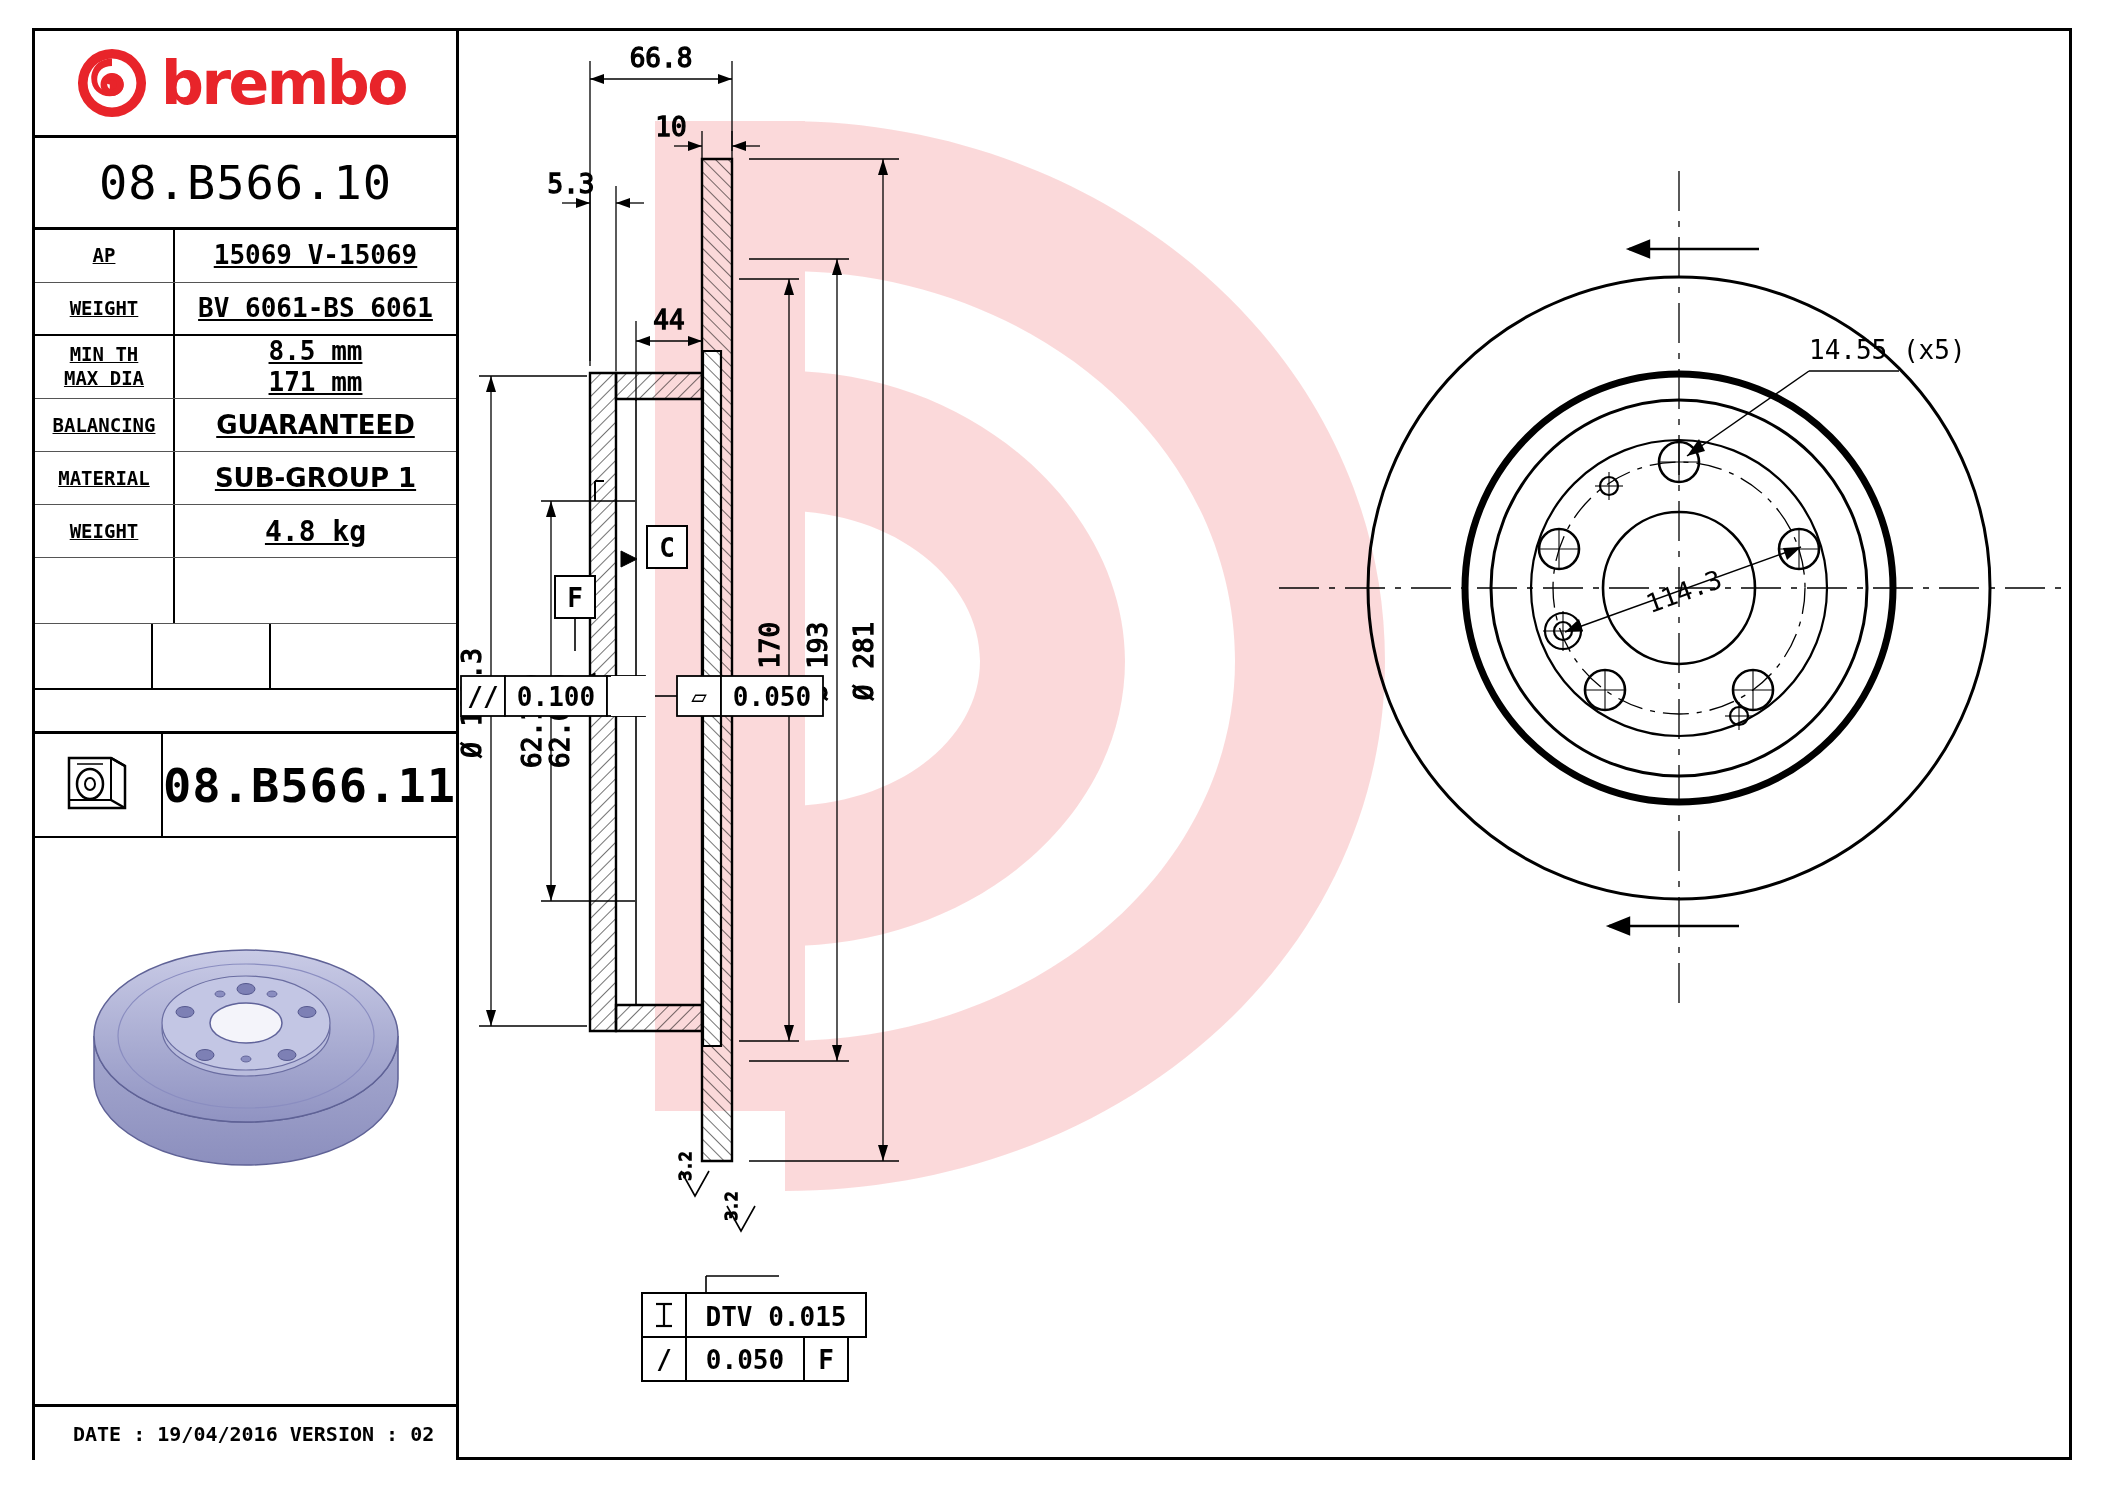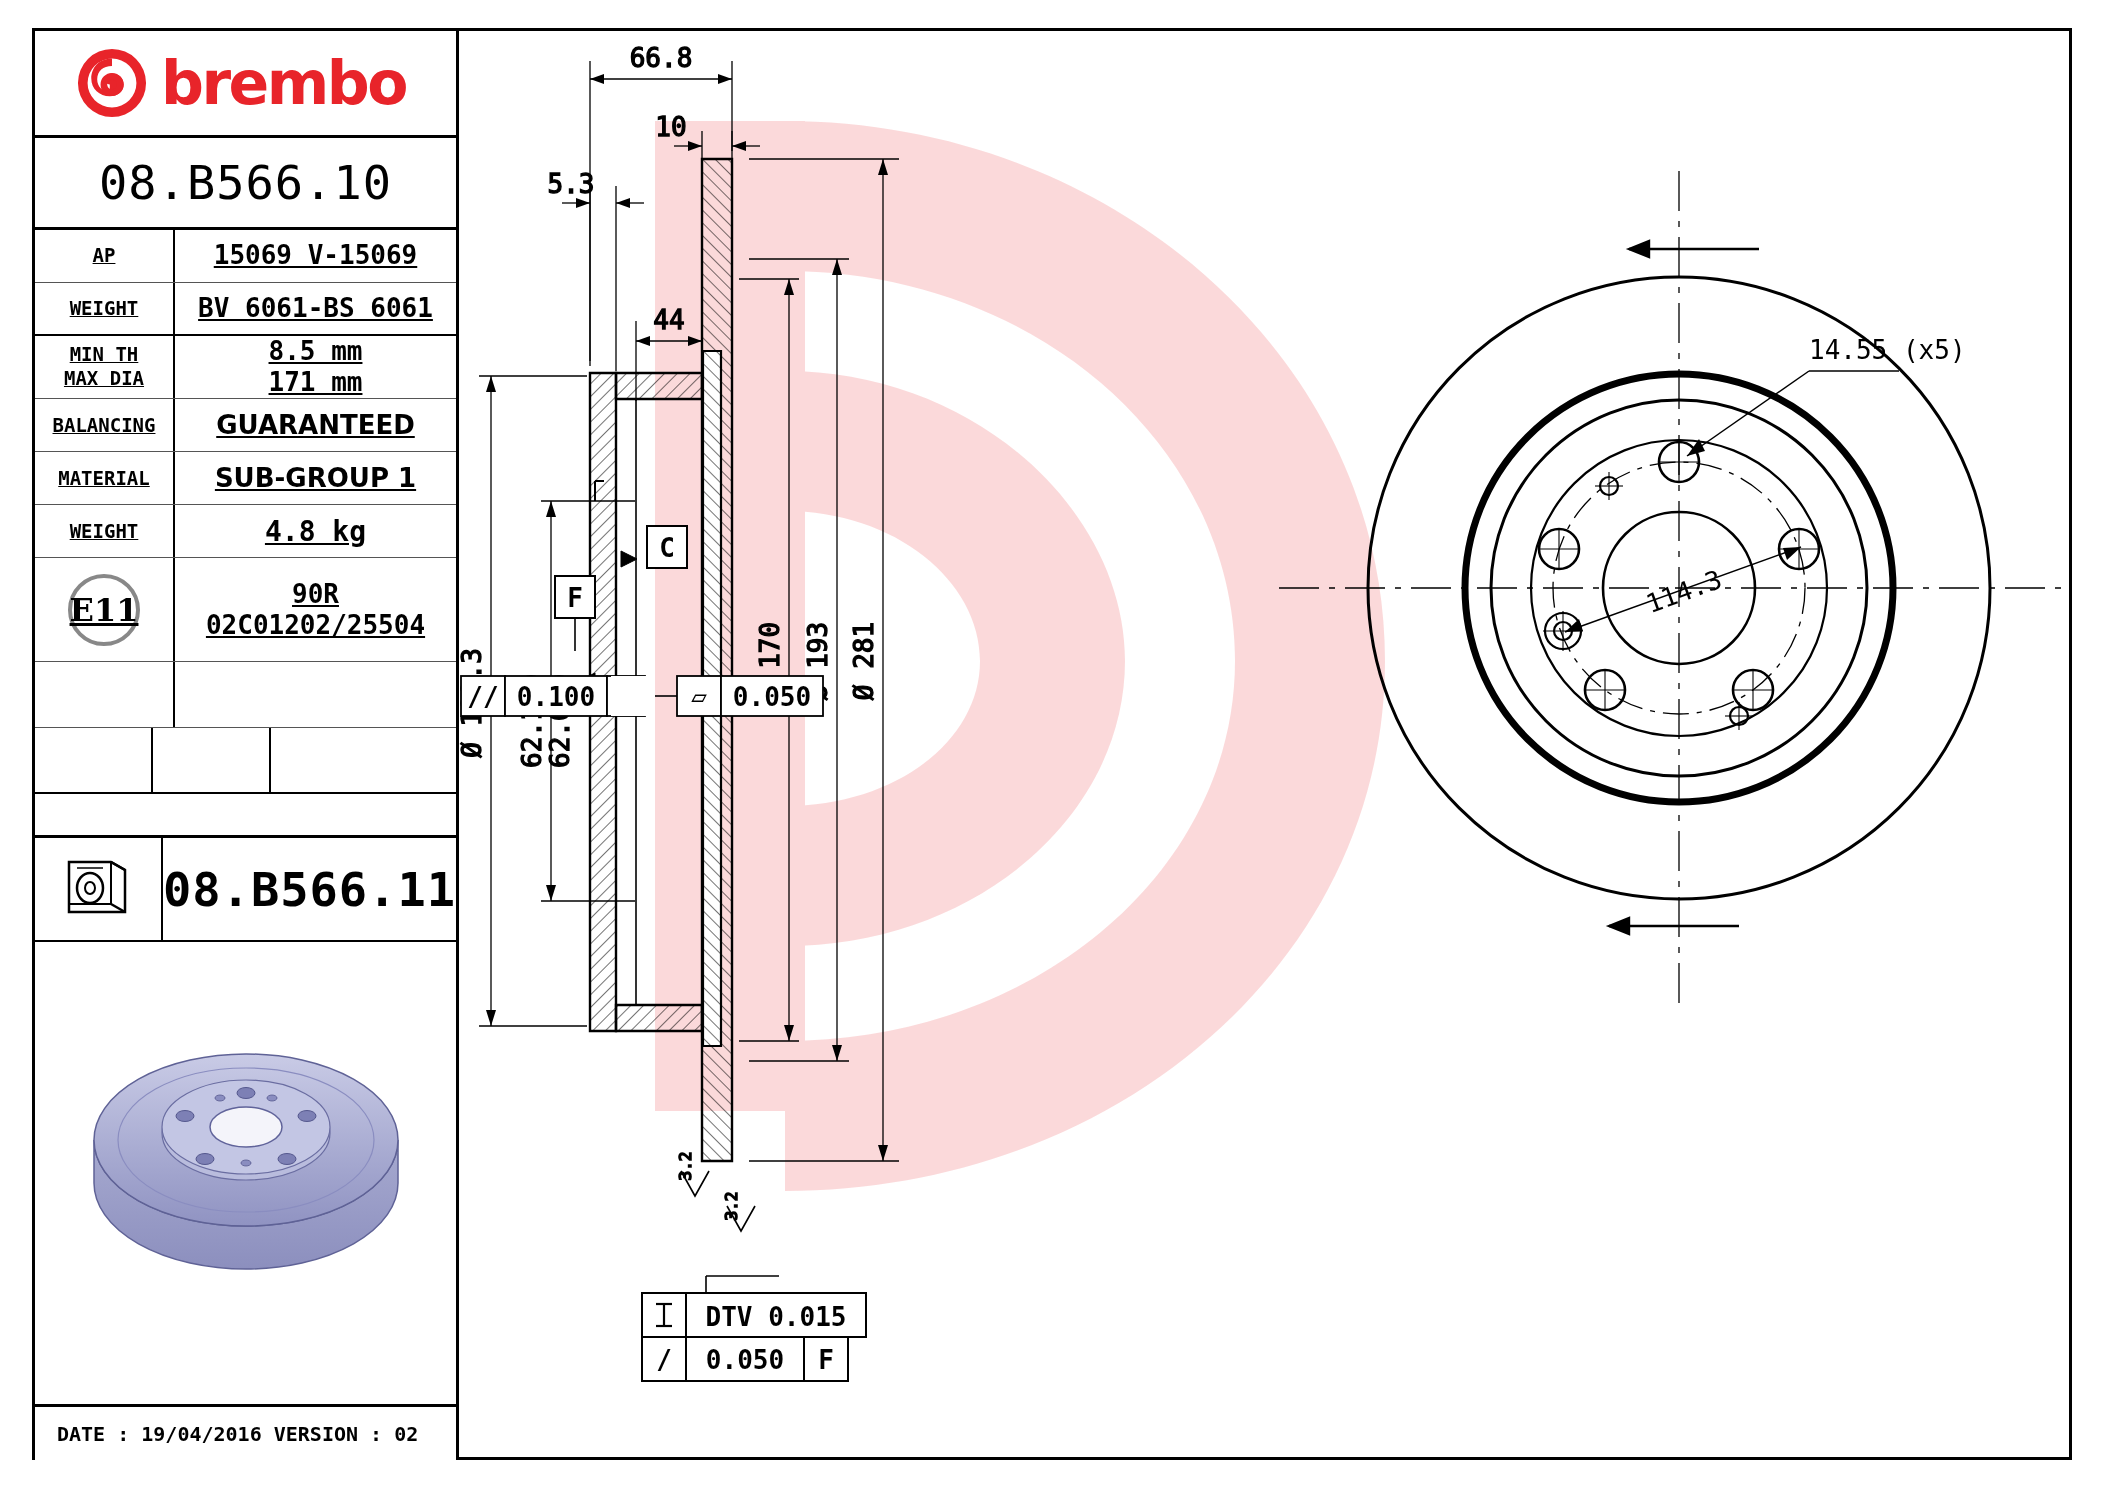--- a/index.html
+++ b/index.html
@@ -77,21 +77,21 @@
   .pad-row { height:104px; border-bottom:2px solid #000; display:flex; }
   .pad-icon { width:140px; border-right:2px solid #000; display:flex; align-items:center; justify-content:center; }
   .pad-code { flex:1; display:flex; align-items:center; justify-content:center;
     font-size:47px; font-weight:700; letter-spacing:1px; }
 
   .photo-cell { height:395px; display:flex; align-items:center; justify-content:center; }
 
   .footer {
     position:absolute; left:0; bottom:0; width:424px; height:56px;
     border-top:3px solid #000; display:flex; align-items:center;
-    font-size:20px; font-weight:700; padding-left:22px; letter-spacing:0px;
+    font-size:20px; font-weight:700; padding-left:38px; letter-spacing:0px;
   }
 
   
   #drawing { position:absolute; left:424px; top:0; width:1926px; height:1429px; z-index:2; }
   svg { display:block; }
   .dimtxt { font-family:"DejaVu Sans Mono", monospace; font-size:26px; fill:#000; }
   .dimtxt-s { font-family:"DejaVu Sans Mono", monospace; font-size:16px; fill:#000; }
   .gdt { font-family:"DejaVu Sans Mono", monospace; font-size:26px; font-weight:700; fill:#000; }
 </style>
 </head>
@@ -151,29 +151,20 @@
     <div class="row">
       <div class="k">MATERIAL</div>
       <div class="v sans">SUB-GROUP 1</div>
     </div>
 
     <div class="row">
       <div class="k">WEIGHT</div>
       <div class="v big">4.8 kg</div>
     </div>
 
-    <div class="row tall">
-      <div class="k">
-        <span class="e-badge">E11</span>
-      </div>
-      <div class="v">
-        <span>90R</span>
-        <span>02C01202/25504</span>
-      </div>
-    </div>
 
     <div class="row empty">
       <div class="k"></div>
       <div class="v"></div>
     </div>
 
     <div class="row empty3 thick">
       <div class="pair-cell2"></div>
       <div class="pair-cell2"></div>
       <div class="v"></div>

